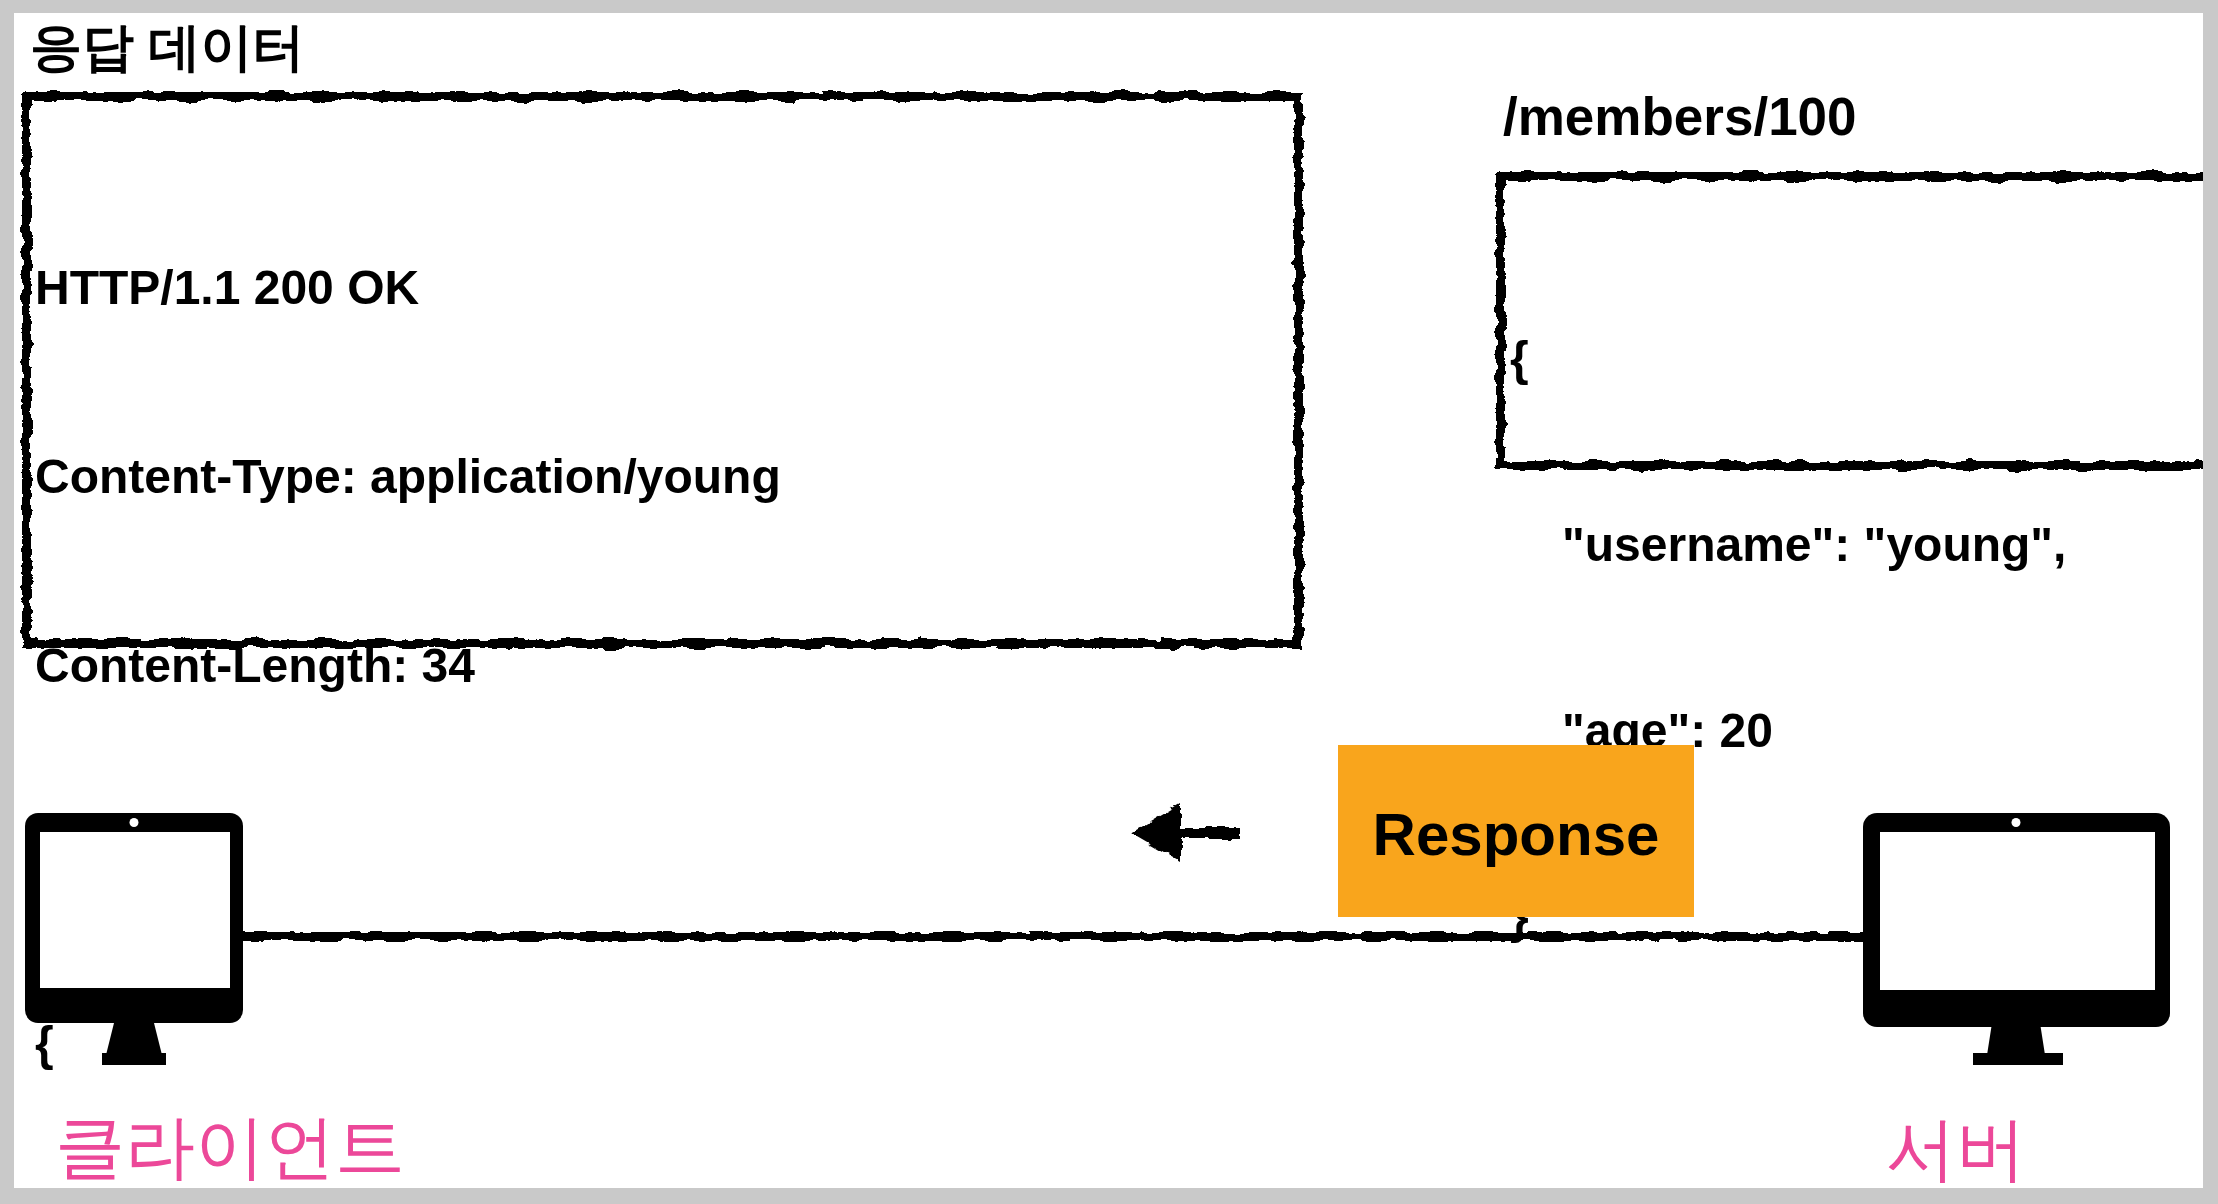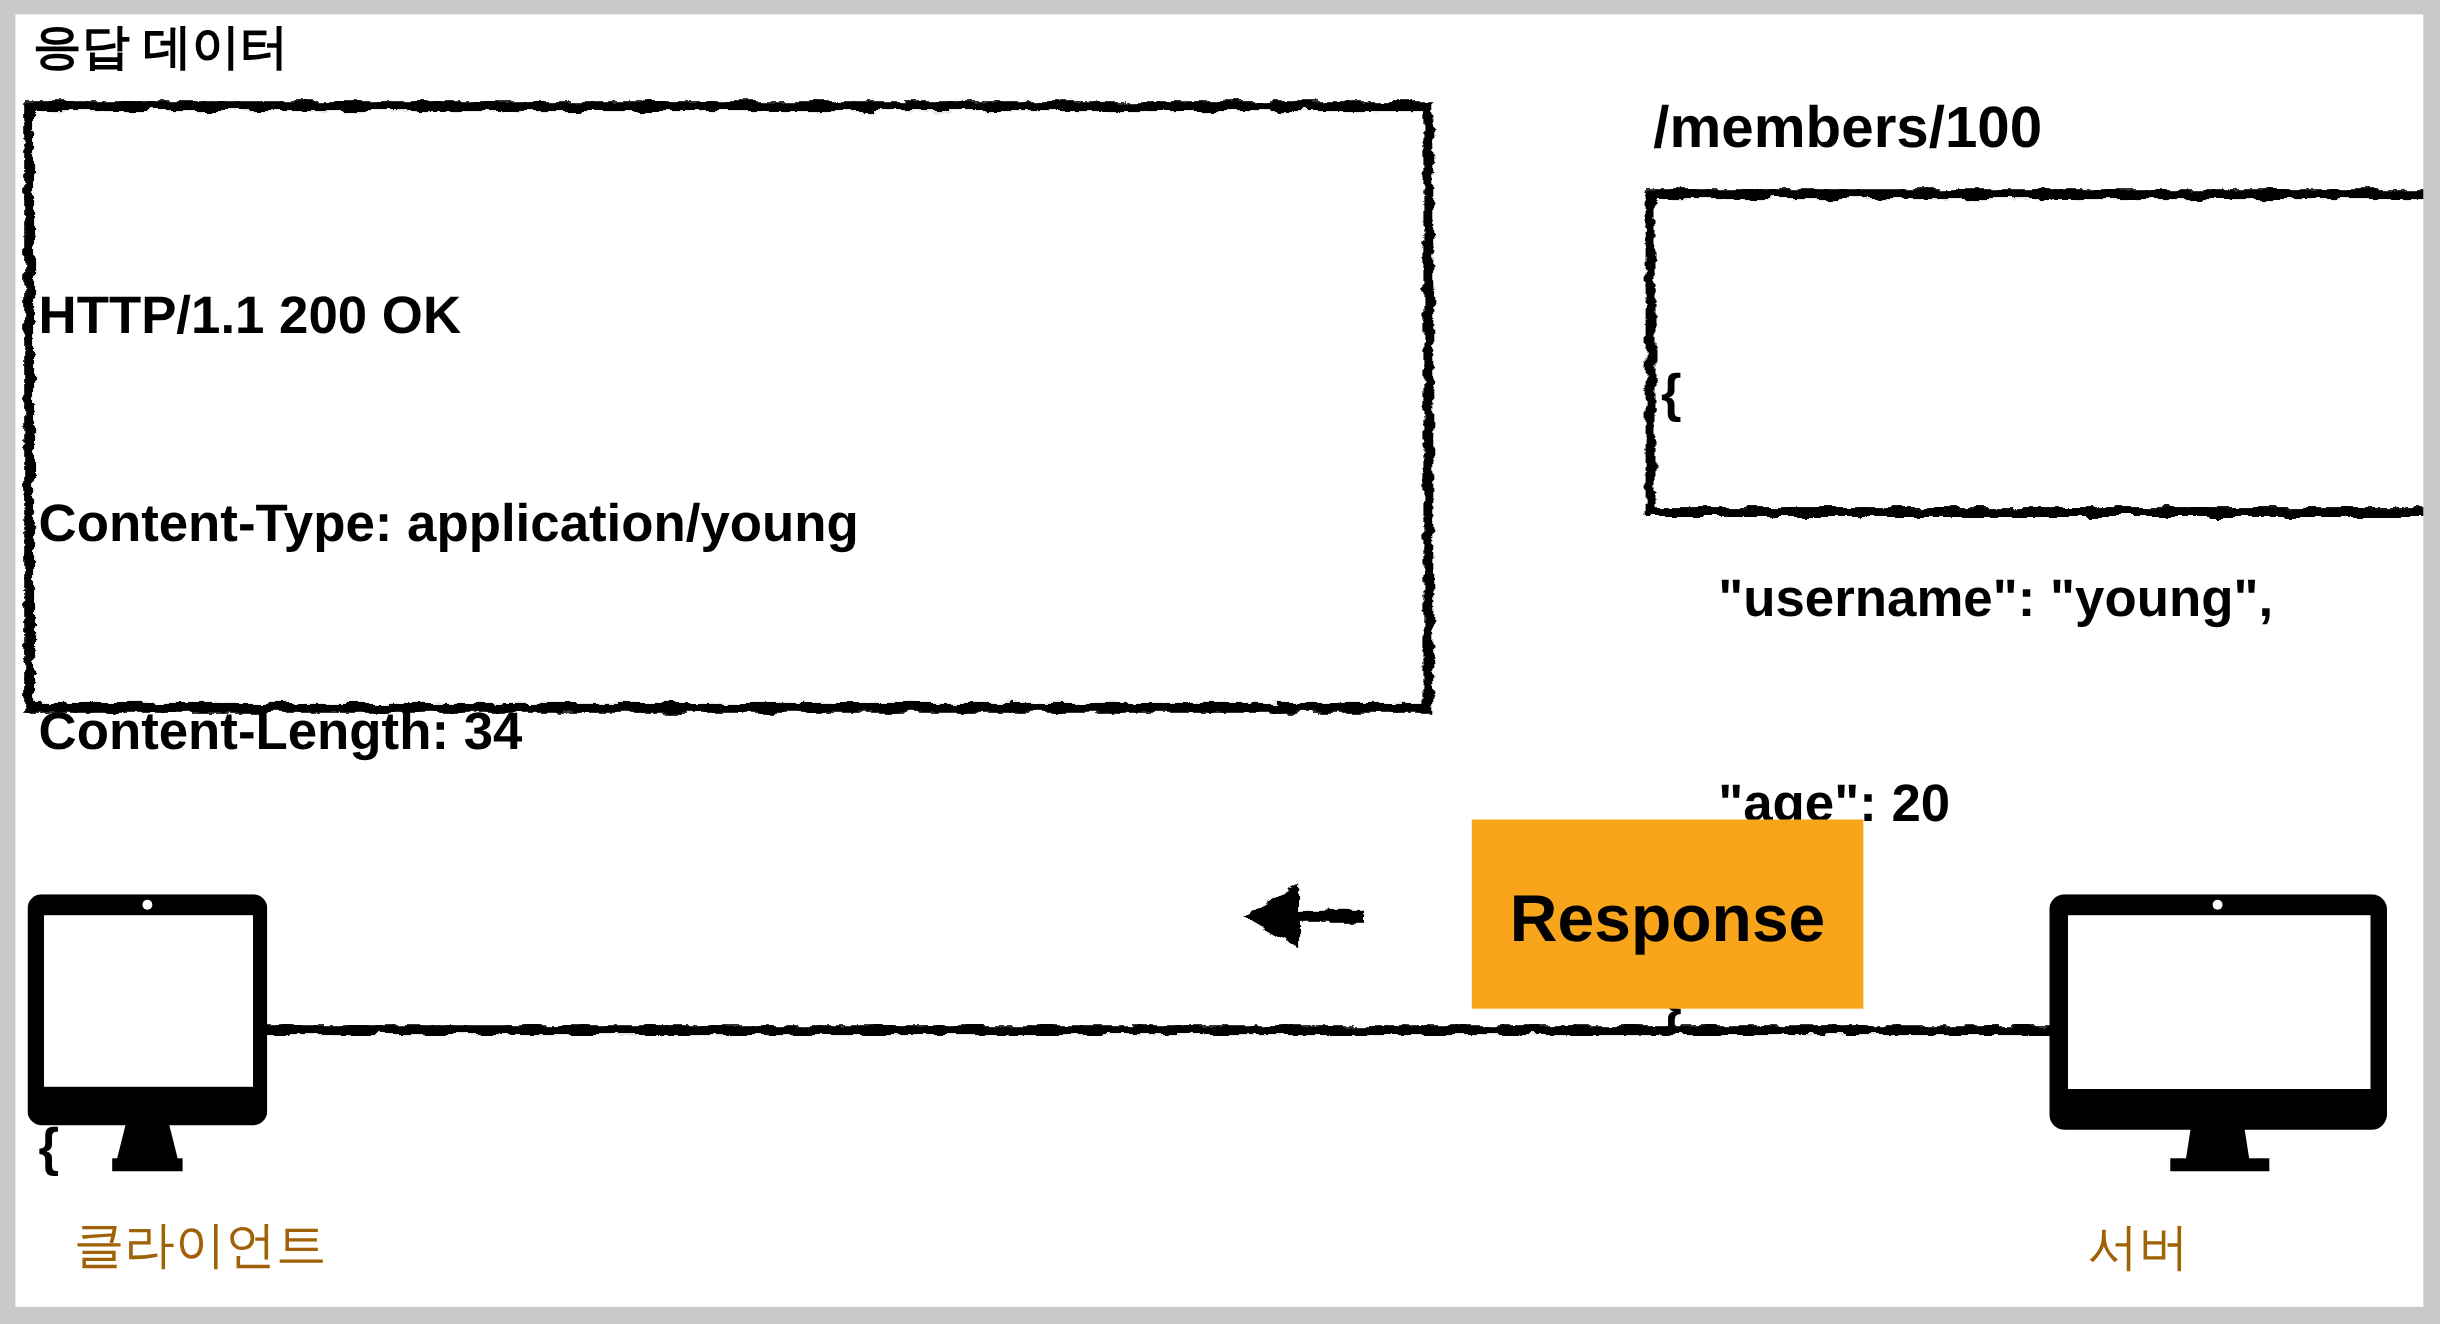--- a/index.html
+++ b/index.html
@@ -18,21 +18,21 @@
     position: absolute;
     left: 14px; top: 13px;
     width: 2189px; height: 1175px;
     background: #ffffff;
     overflow: hidden;
   }
   .abs { position: absolute; }
 
   .diagram-title {
     left: 16px; top: 0px;
-    font-size: 44px; font-weight: bold; color: #000;
+    font-size: 52px; font-weight: bold; color: #000;
     white-space: nowrap;
   }
 
   
   .sketch { filter: url(#rough); }
 
   .main-box-border {
     left: 8px; top: 79px;
     width: 1281px; height: 556px;
     border: 9px solid #000;
@@ -78,23 +78,22 @@
   }
   .response-box .label {
     font-size: 60px; font-weight: bold; color: #000;
     padding-top: 6px;
   }
 
   .monitor-client { left: 11px; top: 800px; }
   .monitor-server { left: 1849px; top: 800px; }
 
   .node-label {
-    font-size: 46px; color: #a16207;
+    font-size: 70px; color: #ec4899;
     white-space: nowrap;
-    margin-left: 12px;
   }
   .client-label { left: 41px;  top: 1088px; }
   .server-label { left: 1872px; top: 1090px; }
 </style>
 </head>
 <body>
 
 <svg width="0" height="0" style="position:absolute" aria-hidden="true">
   <defs>
     <filter id="rough" x="-5%" y="-5%" width="110%" height="110%">

